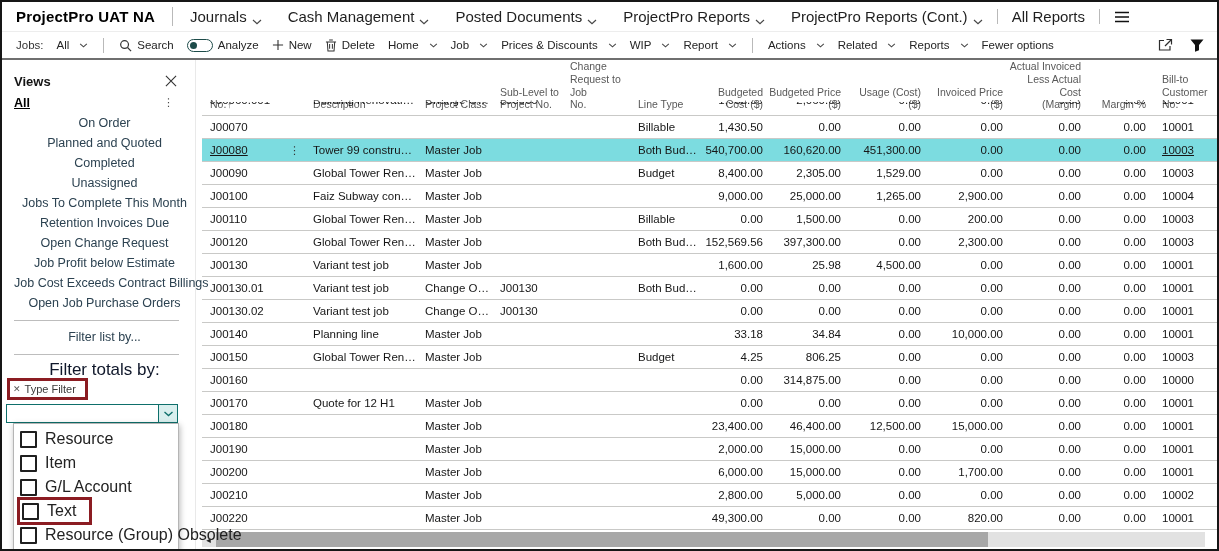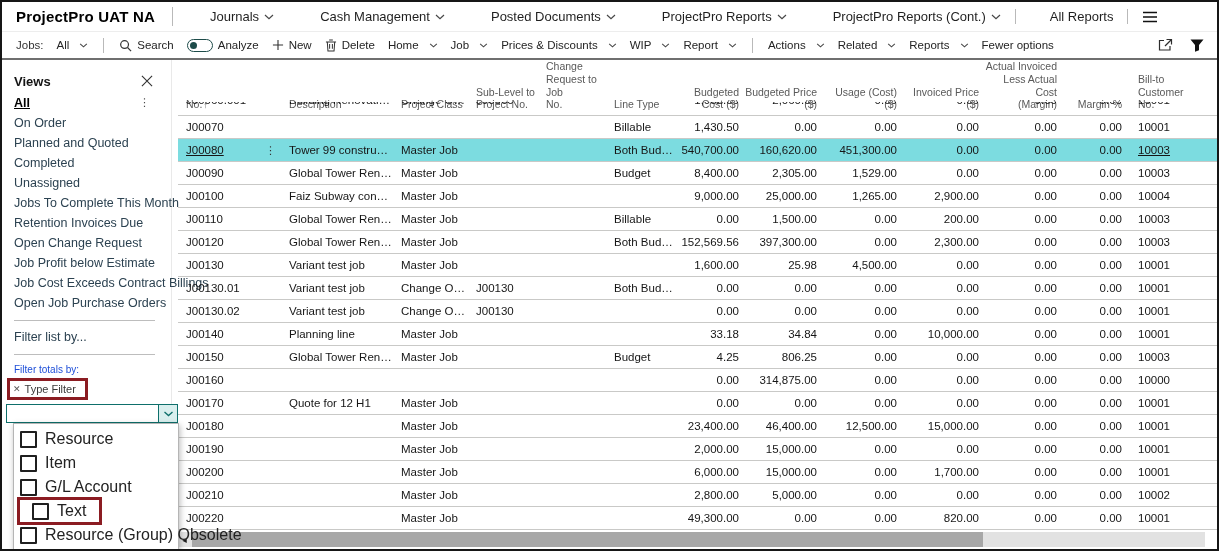--- a/index.html
+++ b/index.html
@@ -7,51 +7,51 @@
     position:relative;width:1219px;height:551px;box-sizing:border-box;
     border:2px solid #161616;background:#fff;overflow:hidden;
     font-family:"Liberation Sans", sans-serif;color:#161616;
   }
   
   .topbar{height:30px;display:flex;align-items:center;padding-left:14px;border-bottom:1px solid #ededed;box-sizing:border-box;}
   .app-title{font-size:15px;font-weight:700;color:#000;letter-spacing:.2px;white-space:nowrap;}
   .vdiv{width:1px;height:15px;background:#b9b9b9;margin:0 14px;flex:none;}
   .vdiv.tall{height:19px;margin:0 17px;}
   .topmenu{display:flex;align-items:center;gap:26px;}
-  .tmi{font-size:13px;color:#1f1f1f;display:inline-flex;align-items:center;white-space:nowrap;cursor:default;margin-left:20px;}
+  .tmi{font-size:15px;color:#1f1f1f;display:inline-flex;align-items:flex-end;white-space:nowrap;cursor:default;}
   .chev{margin-left:5px;flex:none;}
   .burger{display:inline-flex;align-items:center;}
   
   .toolbar{height:28px;display:flex;align-items:center;gap:13px;padding-left:14px;font-size:11.5px;border-bottom:2px solid #6f6f6f;box-sizing:border-box;}
   .tb-label{color:#333;}
   .tbi{display:inline-flex;align-items:center;gap:5px;color:#242424;white-space:nowrap;cursor:default;}
   .toggle{width:26px;height:13px;border:1.5px solid #1d4b49;border-radius:8px;display:inline-flex;align-items:center;padding:0 2px;box-sizing:border-box;background:#fff;}
   .knob{width:7px;height:7px;border-radius:50%;background:#1d4b49;}
   .tb-right{margin-left:auto;display:flex;align-items:center;gap:17px;padding-right:13px;}
   
   .main{position:relative;display:flex;height:489px;}
-  .sidebar{width:170px;flex:none;box-sizing:border-box;padding:10px 0 0 12px;position:relative;border-right:1px solid #e9e9e9;}
+  .sidebar{width:194px;flex:none;box-sizing:border-box;padding:10px 0 0 12px;position:relative;border-right:1px solid #e9e9e9;text-align:center;}
   .views-header{display:flex;align-items:center;justify-content:space-between;height:22px;padding-right:18px;}
   .views-title{font-size:13px;font-weight:700;color:#141414;}
   .view-all-row{display:flex;align-items:center;justify-content:space-between;height:21px;padding-right:21px;}
   .view-all{font-size:12.5px;font-weight:700;color:#000;text-decoration:underline;}
   .kebab{color:#4a4a4a;font-size:11px;}
   .view-item{height:20px;line-height:20px;font-size:12.5px;color:#2c4251;white-space:nowrap;}
   .sb-divider{border-top:1px solid #bdbdbd;margin:7px 16px 6px 0;}
   .sb-link{height:20px;line-height:20px;font-size:12.5px;color:#2c4251;}
-  .sb-text{height:18px;line-height:18px;font-size:10px;color:#1d4ed8;}
+  .sb-text{height:18px;line-height:18px;font-size:17px;color:#0f172a;}
   .tag-abs{position:absolute;left:5px;top:318px;display:inline-flex;align-items:center;gap:4px;border:3px solid var(--hl-red);background:#fff;padding:2px 9px 2px 3px;}
   .tag-x{font-size:9px;color:#5a5a5a;}
   .tag-label{font-size:11px;color:#3a3a3a;white-space:nowrap;}
   .dd-input{position:absolute;left:4px;top:344px;width:172px;height:19px;border:1px solid var(--accent);box-sizing:border-box;display:flex;justify-content:flex-end;background:#fff;}
   .dd-chevbtn{width:19px;height:100%;background:#d9efee;border-left:1px solid var(--accent);display:flex;align-items:center;justify-content:center;box-sizing:border-box;}
   .dd-panel{position:absolute;left:11px;top:363px;width:164px;background:#fff;border:1px solid #b5b5b5;box-shadow:1px 2px 6px rgba(0,0,0,.28);z-index:10;padding:3px 0;}
   .dd-item{height:24px;display:flex;align-items:center;padding-left:6px;}
   .dd-wrap{display:inline-flex;align-items:center;gap:8px;}
-  .dd-wrap.boxed{border:3px solid var(--hl-red);padding:2px 13px 2px 12px;margin-left:-3px;background:#fff;}
+  .dd-wrap.boxed{border:3px solid var(--hl-red);padding:2px 13px 2px 2px;margin-left:-3px;background:#fff;}
   .cb{width:13px;height:13px;border:2px solid #1f1f1f;border-radius:1px;background:#fff;flex:none;box-sizing:content-box;}
   .dd-label{font-size:16px;color:#222;white-space:nowrap;}
   
   .content{flex:1;padding-left:6px;position:relative;box-sizing:border-box;overflow:hidden;}
   .thead{display:grid;align-items:end;height:42px;padding-bottom:2px;box-sizing:border-box;}
   .hcell{font-size:10.5px;line-height:1.22;color:#595959;white-space:pre-line;}
   .hcell.l{padding-left:8px;}
   .hcell.r{text-align:right;padding-right:6px;}
   .hcell:last-child{padding-left:10px;}
   .sort{font-size:9px;margin-left:1px;color:#555;}

